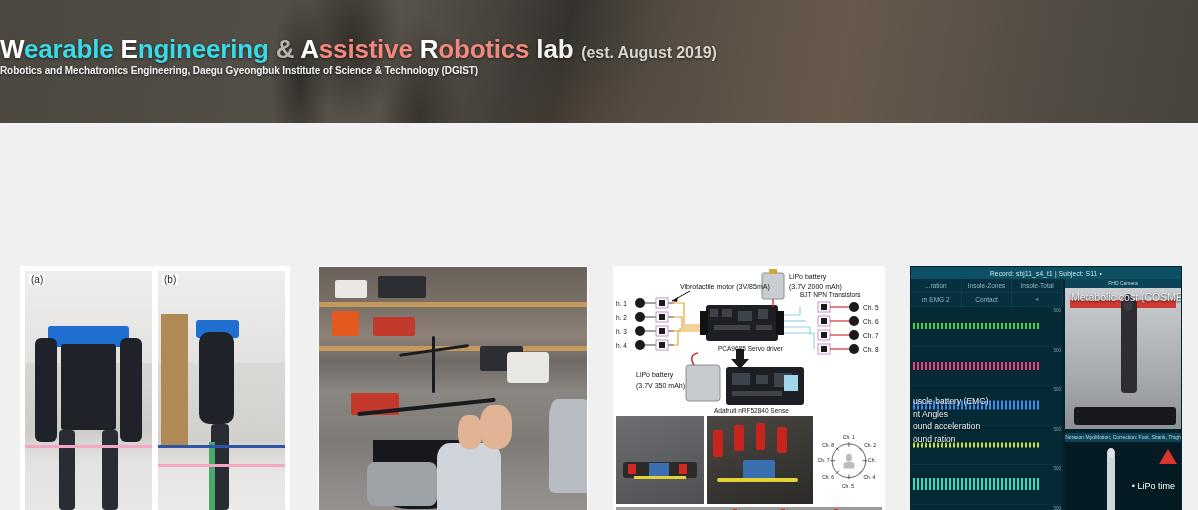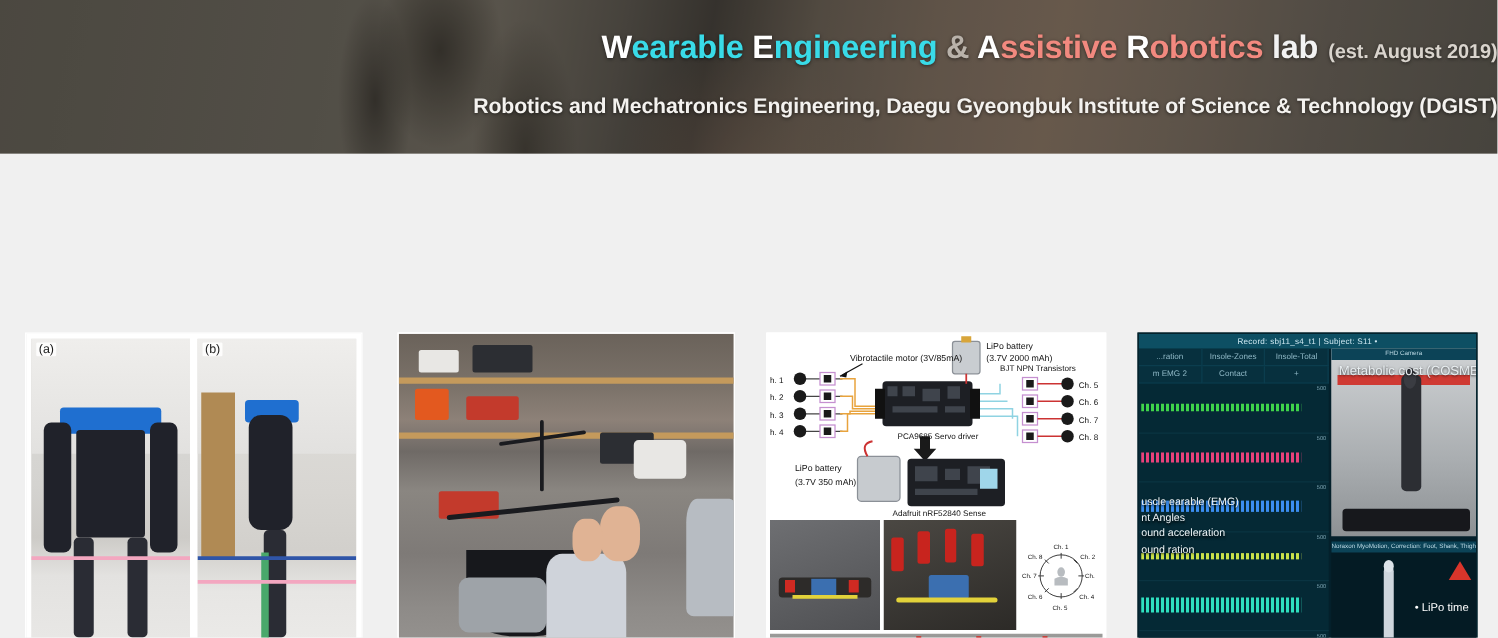--- a/index.html
+++ b/index.html
@@ -25,40 +25,39 @@
       radial-gradient(ellipse 60px 150px at 420px 120px, rgba(26,22,18,.7) 0%, rgba(26,22,18,0) 70%),
       radial-gradient(ellipse 150px 160px at 600px 150px, rgba(150,108,86,.55) 0%, rgba(150,108,86,0) 72%),
       linear-gradient(100deg,#5f5b51 0%,#6d6960 22%,#7b7468 33%,#55504a 41%,#2f2b28 47%,#6e6052 54%,#8e7361 62%,#a07f68 70%,#8a7564 78%,#6b6259 88%,#55524c 100%);
     filter: saturate(0.85);
   }
   .header-scrim { position:absolute; inset:0; background: rgba(60,56,50,0.55); }
   .header-inner {
     position: relative; z-index: 3;
     width: 100%; height: 100%;
     display: flex; flex-direction: column;
-    align-items: flex-end; justify-content: flex-start;
-    padding-top: 22px;
+    align-items: flex-start; justify-content: flex-start;
+    padding-top: 34px;
   }
   .title-line {
     font-size: 26px; font-weight: bold;
     letter-spacing: -0.2px; white-space: nowrap;
     text-shadow: 0 1px 3px rgba(0,0,0,.55);
   }
   .title-line .cap-w  { color: #ffffff; }
   .title-line .cyan   { color: #39dbe8; }
   .title-line .amp    { color: #b9b2aa; font-weight: bold; }
   .title-line .salmon { color: #f2897f; }
   .title-line .lab    { color: #f2f2f2; }
   .est {
     font-size: 16px; font-weight: bold; color: #d9d4cd;
     margin-left: 8px; letter-spacing: -0.1px;
   }
   .subtitle {
-    margin-top: 22px;
-    font-size: 17px; font-weight: bold; color: #f4f2ef;
+    font-size: 10px; font-weight: bold; color: #f4f2ef;
     letter-spacing: -0.1px; white-space: nowrap;
     text-shadow: 0 1px 3px rgba(0,0,0,.6);
   }
 
   
   .gallery { position: relative; width: 1198px; height: 387px; background:#f0f0f0; }
   .panel { position: absolute; top: 143px; }
   .panel-figure {
     position: relative; overflow: hidden;
     background: #ffffff;
@@ -484,21 +483,21 @@
             <div class="trace-line" style="background:repeating-linear-gradient(90deg,#2fe0c0 0 2px,transparent 2px 4px);height:12px;"></div>
             <div class="trace-ticks">500</div>
           </div>
           <div class="trace-row">
 
             <div class="trace-ticks">500</div>
           </div>
         </div>
 
         <div class="bio-legend">
-          <div>uscle earable (EMG)</div>
+          <div>uscle battery (EMG)</div>
           <div>nt Angles</div>
           <div>ound acceleration</div>
           <div>ound ration</div>
         </div>
 
         <div class="bio-video">
           <div class="bio-video-hdr">FHD Camera</div>
           <div style="position:absolute;left:4%;top:14%;width:92%;height:5%;background:#cf3a33;"></div>
           <div style="position:absolute;left:48%;top:14%;width:14%;height:62%;background:#2c2e33;border-radius:4px;"></div>
           <div style="position:absolute;left:50%;top:10%;width:9%;height:11%;background:#3a3c42;border-radius:50%;"></div>

